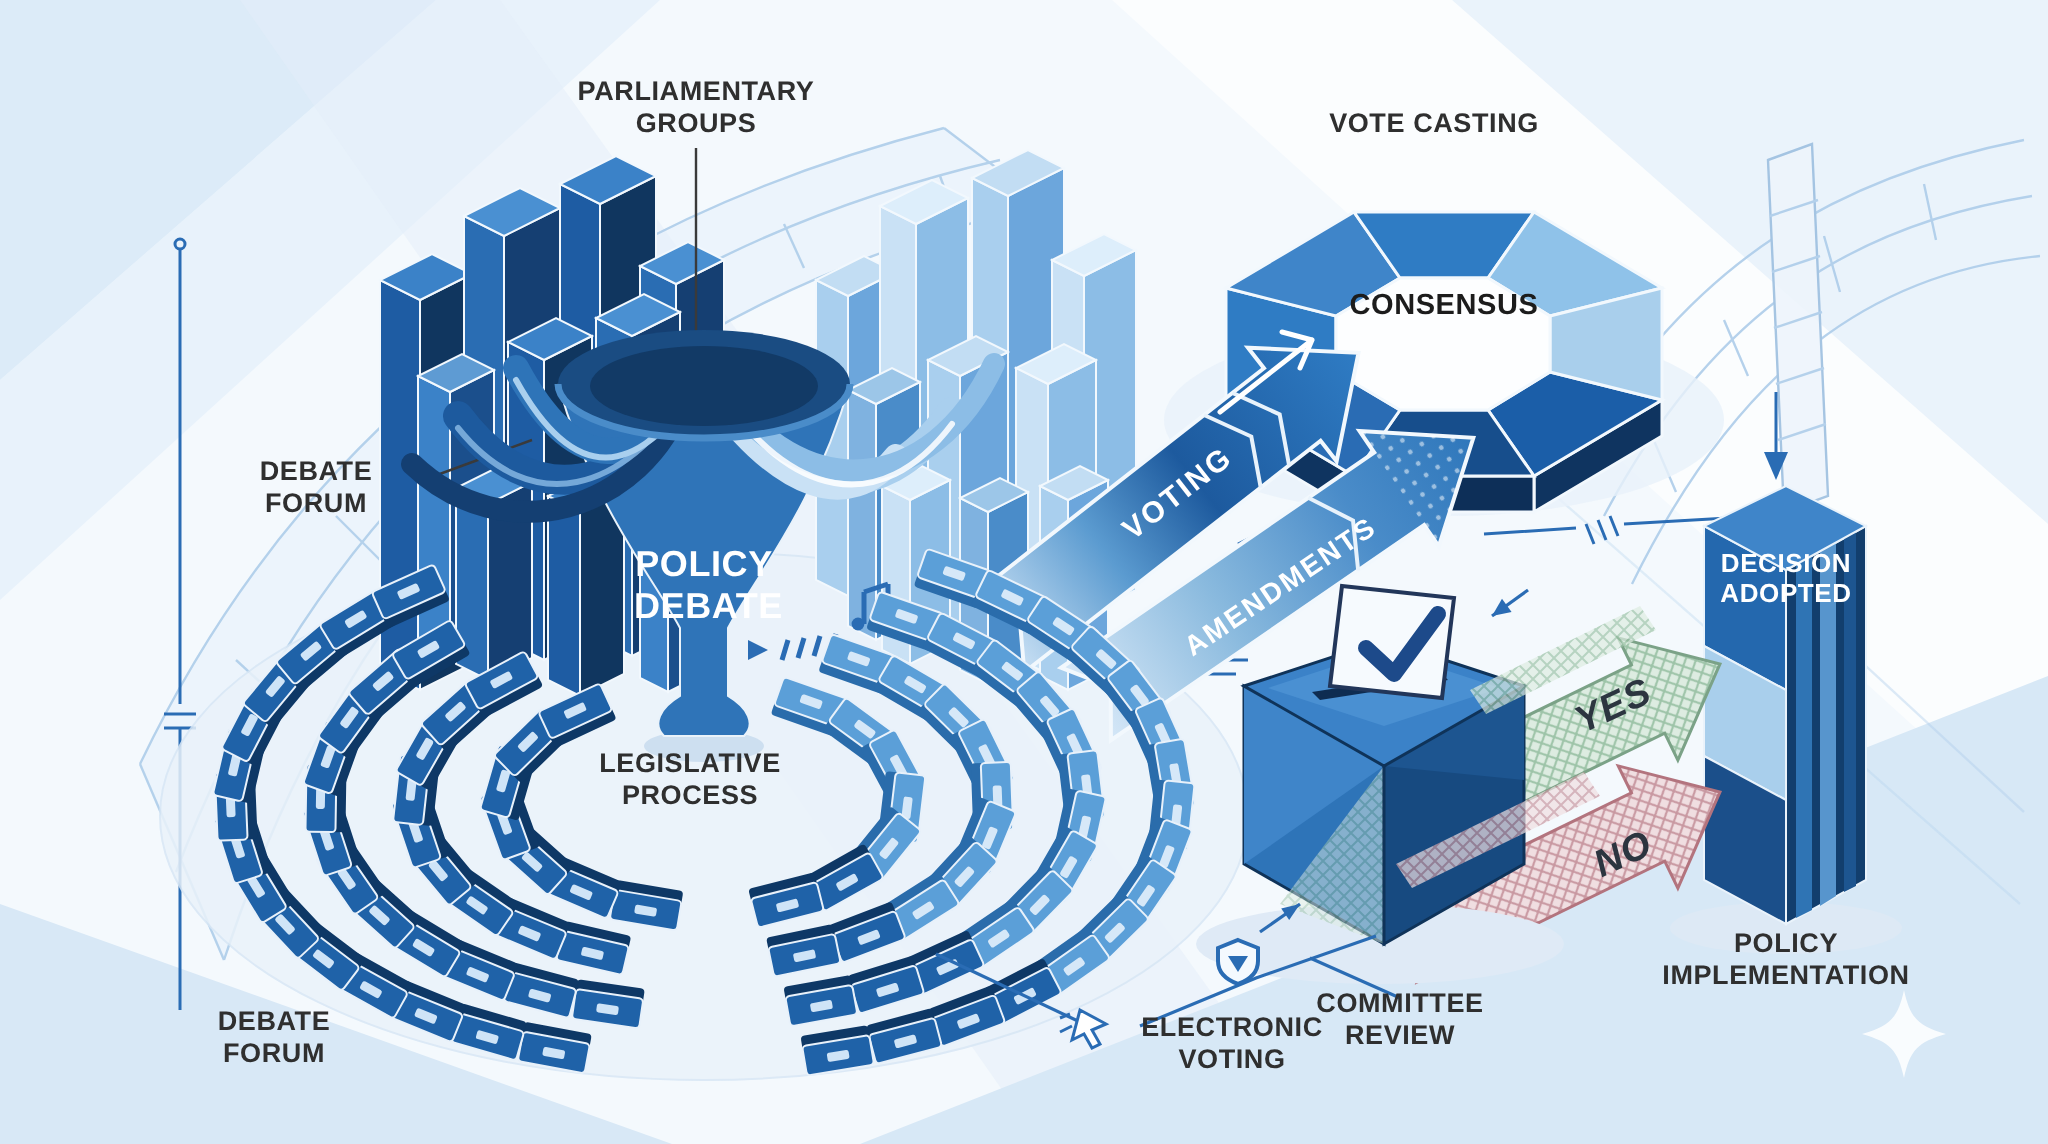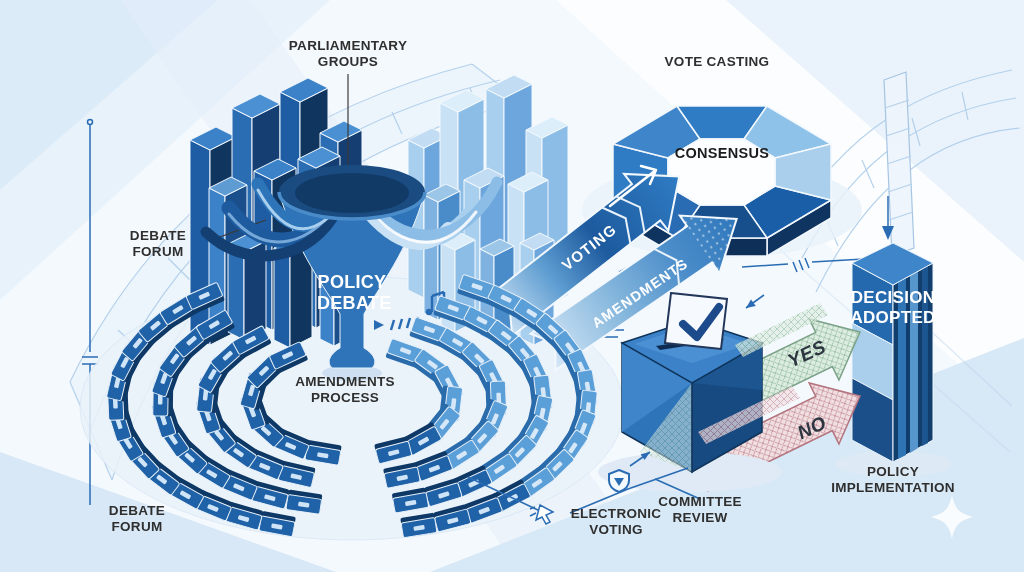--- a/index.html
+++ b/index.html
@@ -741,24 +741,24 @@
     <polygon points="540,505 553,512 546,515 550,522 546,524 542,517 536,520" fill="#ffffff" stroke="#2a6cb4" stroke-width="1.5"></polygon>
     <path d="M530,516 l6,-3 M530,509 l5,-2" stroke="#2a6cb4" stroke-width="1.5" fill="none"></path>
   </g>
   <path d="M952,495 C955,509 959,513 973,517 C959,521 955,525 952,539 C949,525 945,521 931,517 C945,513 949,509 952,495 Z" fill="#ffffff" opacity="0.85"></path>
 </svg>
 
   <div class="lbl" style="left:348px;top:38px;width:160px">PARLIAMENTARY GROUPS</div>
   <div class="lbl onwhite" style="left:722px;top:145px;width:140px">CONSENSUS</div>
   <div class="lbl" style="left:717px;top:54px;width:220px">VOTE CASTING</div>
   <div class="lbl" style="left:158px;top:228px;width:80px">DEBATE FORUM</div>
-  <div class="lbl" style="left:345px;top:374px;width:110px">AMENDMENTS PROCESS</div>
+  <div class="lbl" style="left:345px;top:374px;width:110px">LEGISLATIVE PROCESS</div>
   <div class="lbl" style="left:137px;top:503px;width:80px">DEBATE FORUM</div>
   <div class="lbl" style="left:616px;top:506px;width:110px">ELECTRONIC VOTING</div>
   <div class="lbl" style="left:893px;top:464px;width:160px">POLICY IMPLEMENTATION</div>
   <div class="lbl" style="left:700px;top:494px;width:110px">COMMITTEE REVIEW</div>
-  <div class="lbl white" style="left:893px;top:288px;width:90px;font-size:17px">DECISION ADOPTED</div>
+  <div class="lbl white" style="left:893px;top:274px;width:90px;font-size:13px">DECISION ADOPTED</div>
   <div class="lbl white" style="left:352px;top:272px;width:70px;font-size:18px">POLICY DEBATE</div>
   <div class="rot" style="left:589px;top:247px;--r:-38deg">VOTING</div>
   <div class="rot" style="left:640px;top:293px;--r:-34deg;font-size:14px">AMENDMENTS</div>
   <div class="vote-word" style="left:807px;top:354px;--r:-25deg">YES</div>
   <div class="vote-word" style="left:812px;top:428px;--r:-25deg">NO</div>
 </div>
 
 </body></html>

